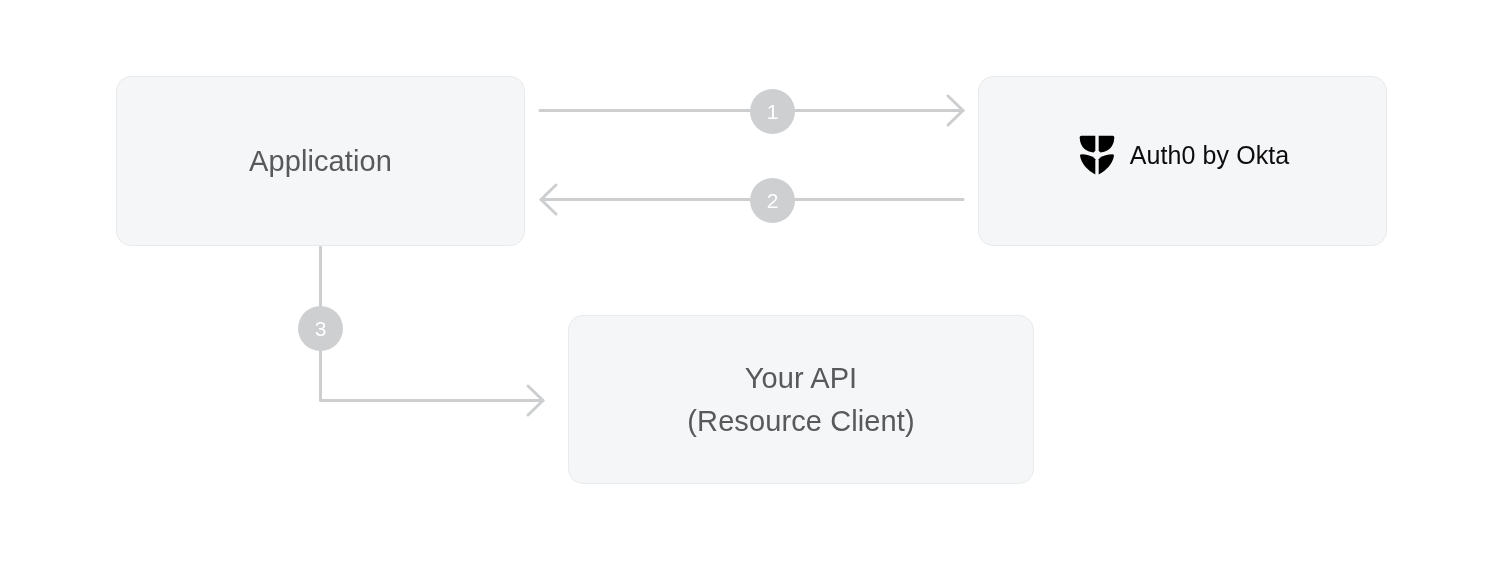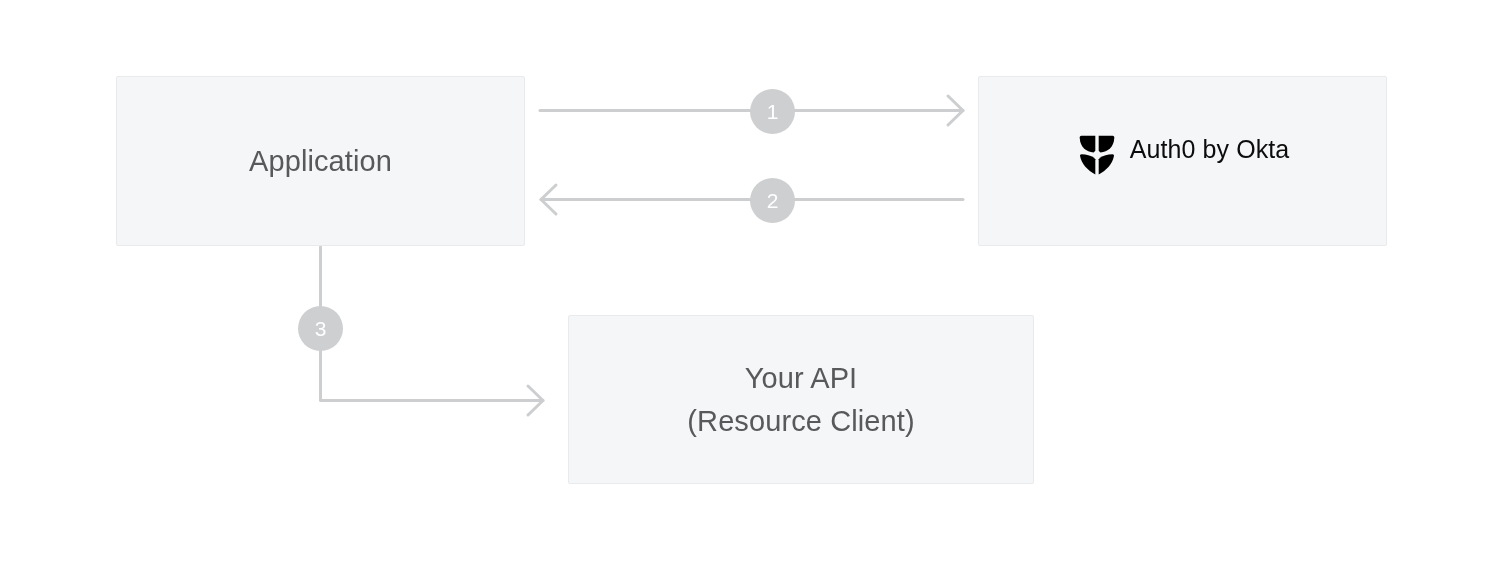--- a/index.html
+++ b/index.html
@@ -17,21 +17,21 @@
     width: 1500px;
     height: 571px;
     background: #ffffff;
     overflow: hidden;
   }
   .node-box {
     position: absolute;
     box-sizing: border-box;
     background: #f5f6f7;
     border: 1px solid #e9eaec;
-    border-radius: 2px;
+    border-radius: 15px;
     display: flex;
     flex-direction: column;
     align-items: center;
     justify-content: center;
   }
   #node-application {
     left: 116px;
     top: 76px;
     width: 409px;
     height: 170px;
@@ -52,21 +52,21 @@
     color: #58595b;
     font-size: 29px;
     line-height: 43px;
     font-weight: 400;
     letter-spacing: 0.1px;
     text-align: center;
     white-space: nowrap;
   }
   .brand-row {
     display: flex;
-    align-items: flex-start;
+    align-items: center;
     justify-content: center;
     gap: 12px;
     margin-bottom: 12px;
   }
   .brand-logo {
     display: block;
     width: 42px;
     height: 42px;
     flex: 0 0 auto;
   }

